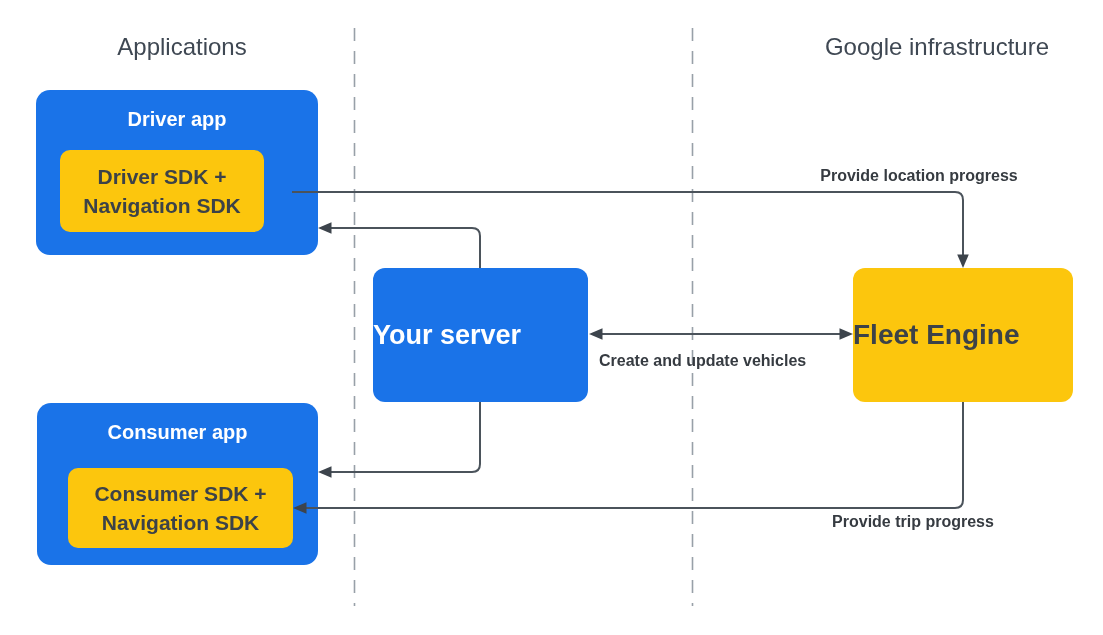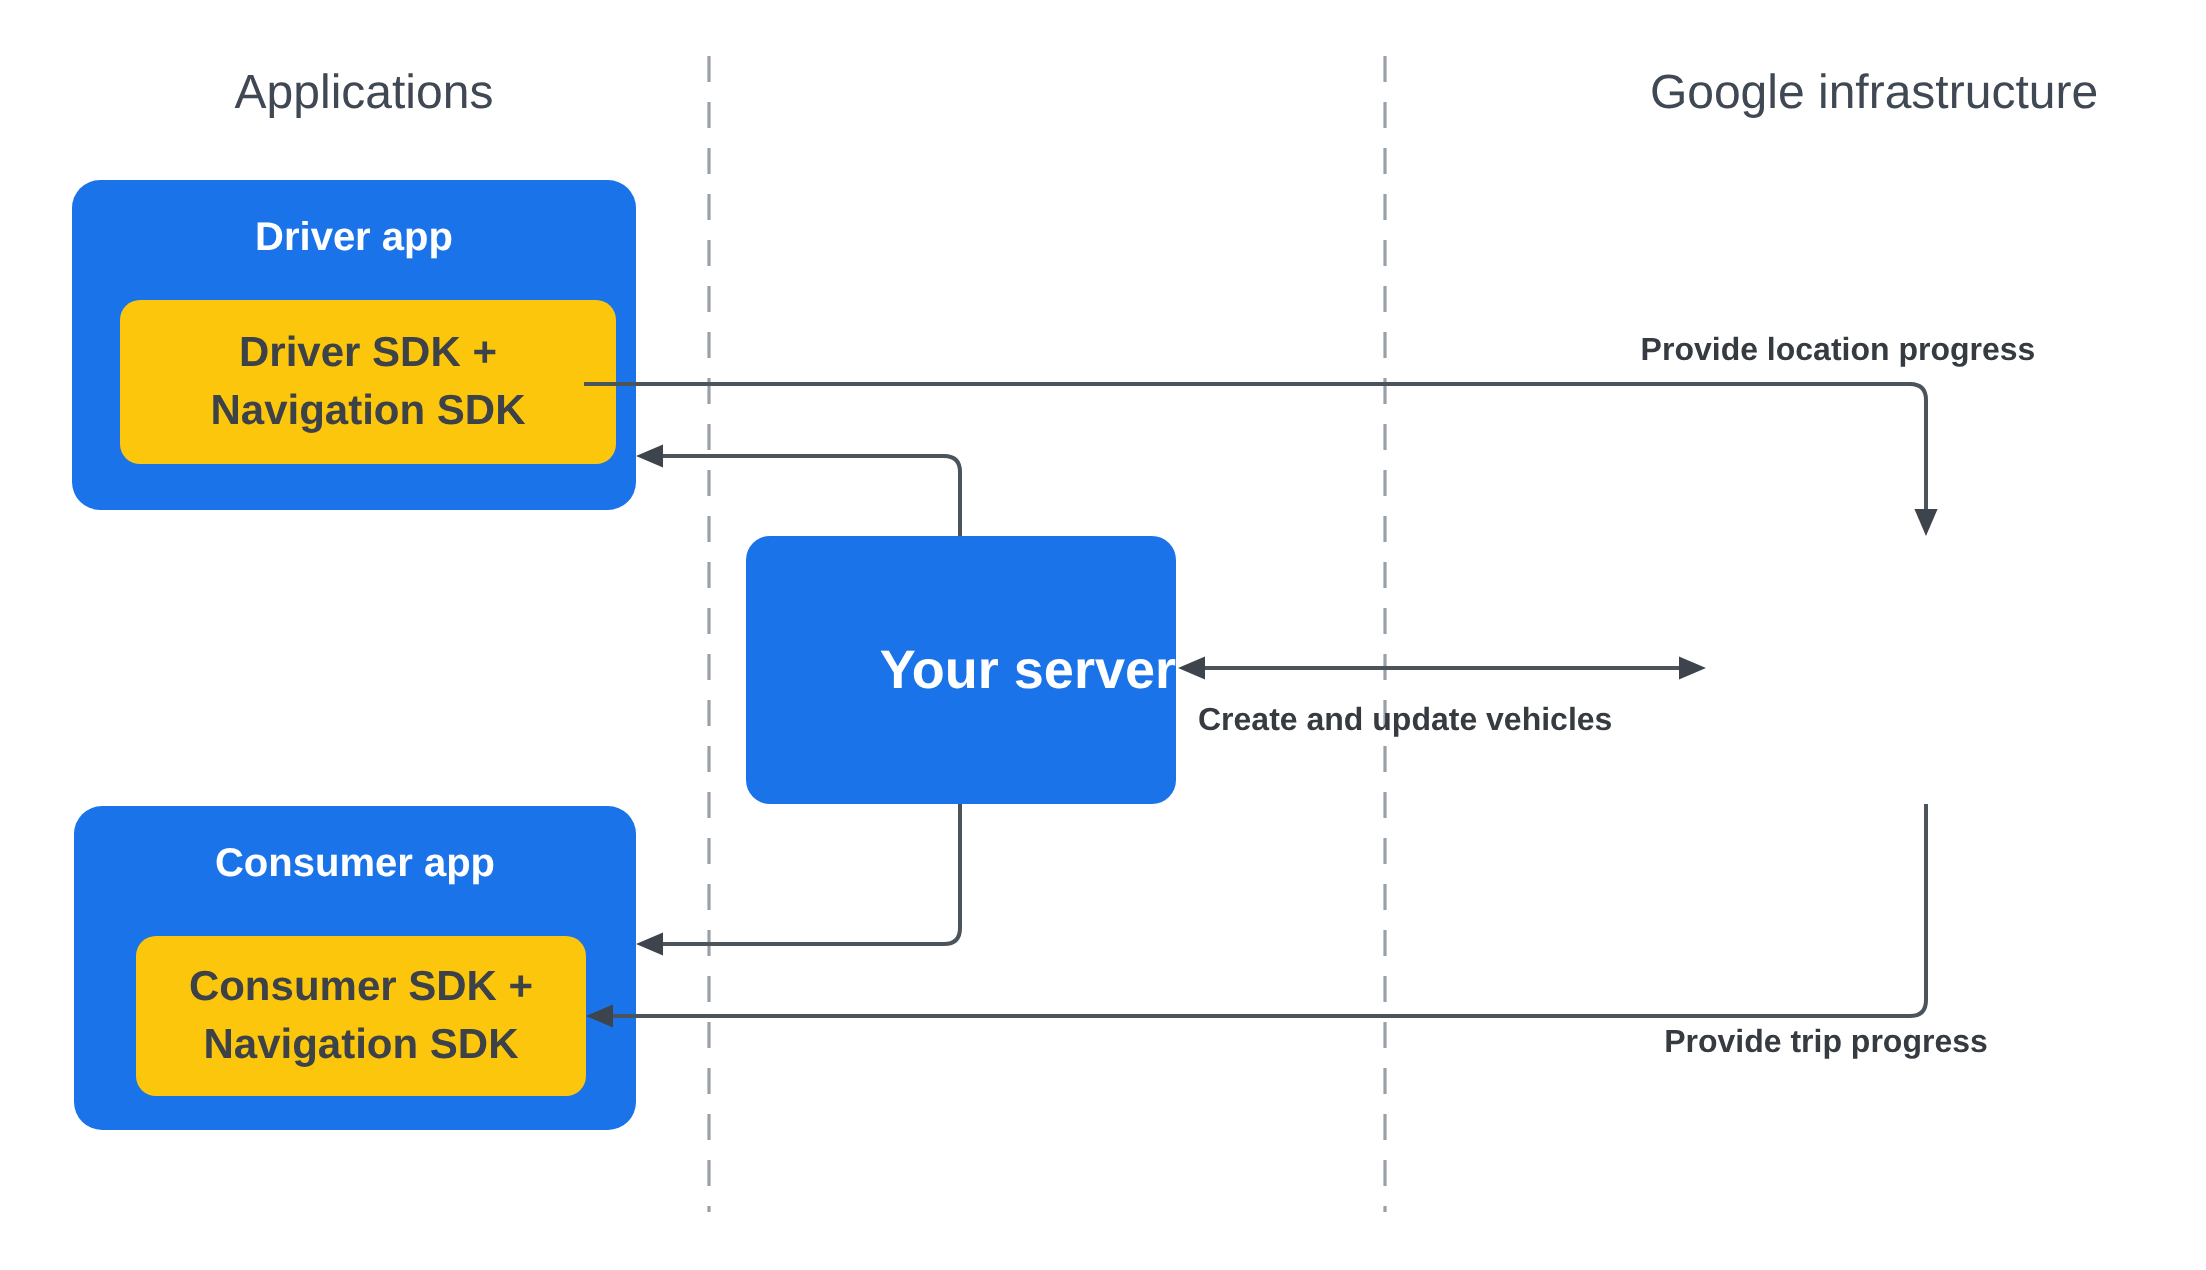--- a/index.html
+++ b/index.html
@@ -30,26 +30,26 @@
   #driver-app{left:36px;top:90px;width:282px;height:165px;border-radius:14px;z-index:2;}
   #consumer-app{left:37px;top:403px;width:281px;height:162px;border-radius:14px;z-index:2;}
   .app-title{
     position:absolute;left:0;right:0;top:14px;text-align:center;
     font-size:20px;font-weight:700;color:var(--box_text_light,#fff);line-height:31px;
   }
   .sdk{
     border-radius:10px;display:flex;flex-direction:column;align-items:center;justify-content:center;
     font-size:21px;font-weight:700;color:var(--box_text_dark,#3c4248);line-height:29px;text-align:center;
   }
-  #driver-sdk{left:24px;top:60px;width:248px;height:82px;}
+  #driver-sdk{left:24px;top:60px;width:204px;height:82px;}
   #consumer-sdk{left:31px;top:65px;width:225px;height:80px;}
 
   .mid-box{
-    display:flex;align-items:center;justify-content:flex-end;border-radius:12px;z-index:2;
-    font-weight:700;text-align:center;padding-left:48px;
+    display:flex;align-items:center;justify-content:flex-start;border-radius:12px;z-index:2;
+    font-weight:700;text-align:center;
   }
   #your-server{left:373px;top:268px;width:215px;height:134px;font-size:27px;color:var(--box_text_light,#fff);}
   #fleet-engine{left:853px;top:268px;width:220px;height:134px;font-size:28px;color:var(--box_text_dark,#343b42);}
 
   .edge-label{
     position:absolute;z-index:3;font-size:16px;font-weight:700;
     color:var(--edge_label_text,#363b41);white-space:nowrap;
   }
   #lbl-loc{left:813px;top:167px;width:212px;text-align:center;}
   #lbl-trip{left:818px;top:513px;width:190px;text-align:center;}
@@ -82,20 +82,23 @@
     <div class="box yellow sdk" id="consumer-sdk">
       <div>Consumer SDK +</div>
       <div>Navigation SDK</div>
     </div>
   </div>
 
   <div class="box blue mid-box" id="your-server">
     <div>Your server</div>
   </div>
 
+  <div class="box yellow mid-box" id="fleet-engine">
+    <div>Fleet Engine</div>
+  </div>
 
   <div class="edge-label" id="lbl-loc">Provide location progress</div>
   <div class="edge-label" id="lbl-vt">
     <div>Create and update vehicles</div>
   </div>
   <div class="edge-label" id="lbl-trip">Provide trip progress</div>
 
   <svg class="layer" id="connector-layer" viewBox="0 0 1103 635">
 
     <path class="conn" d="M292,192 H955 Q963,192 963,200 V256"></path>

